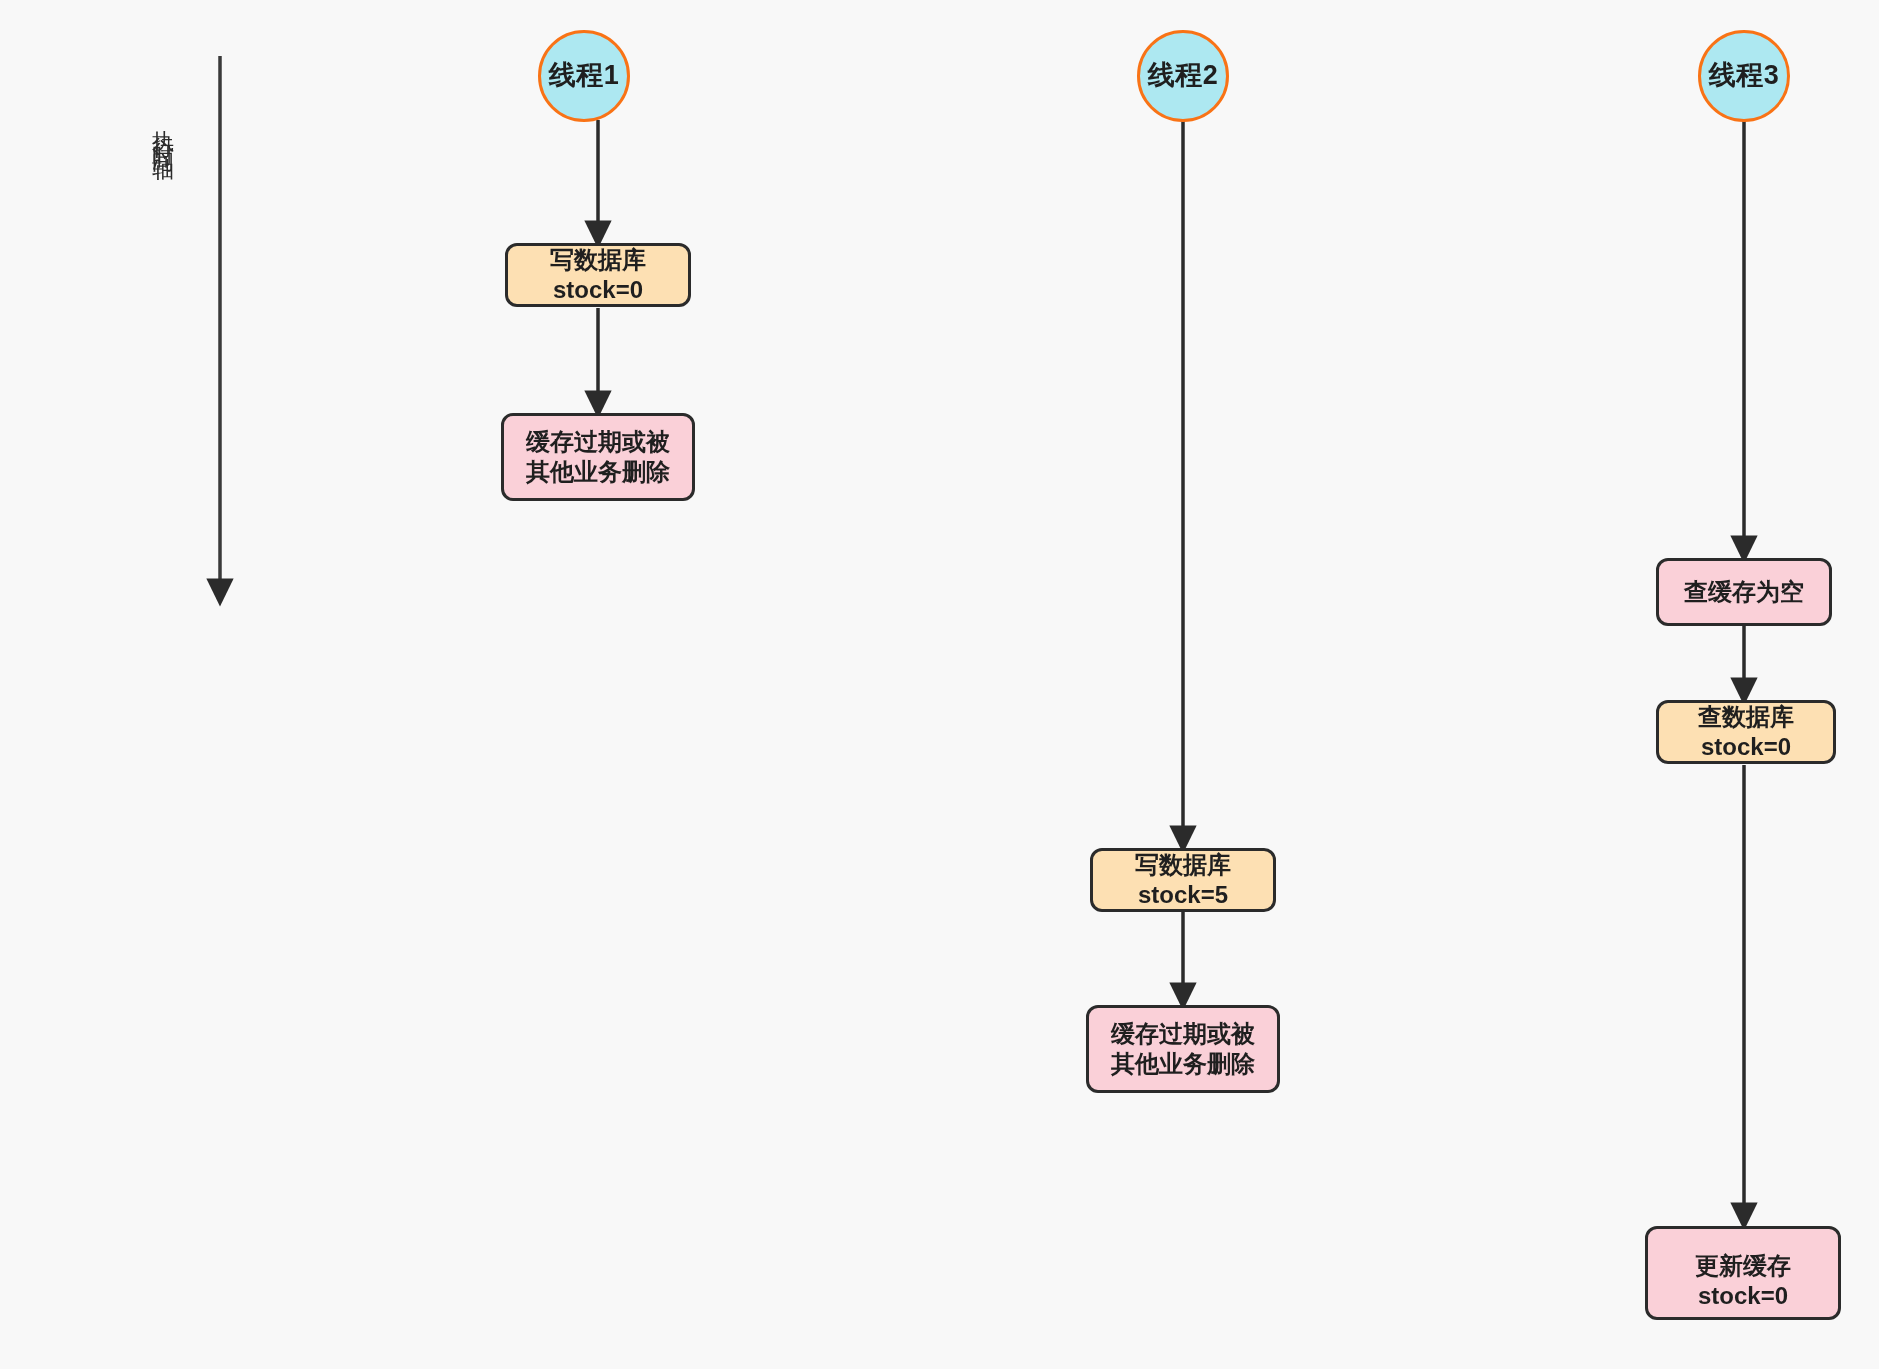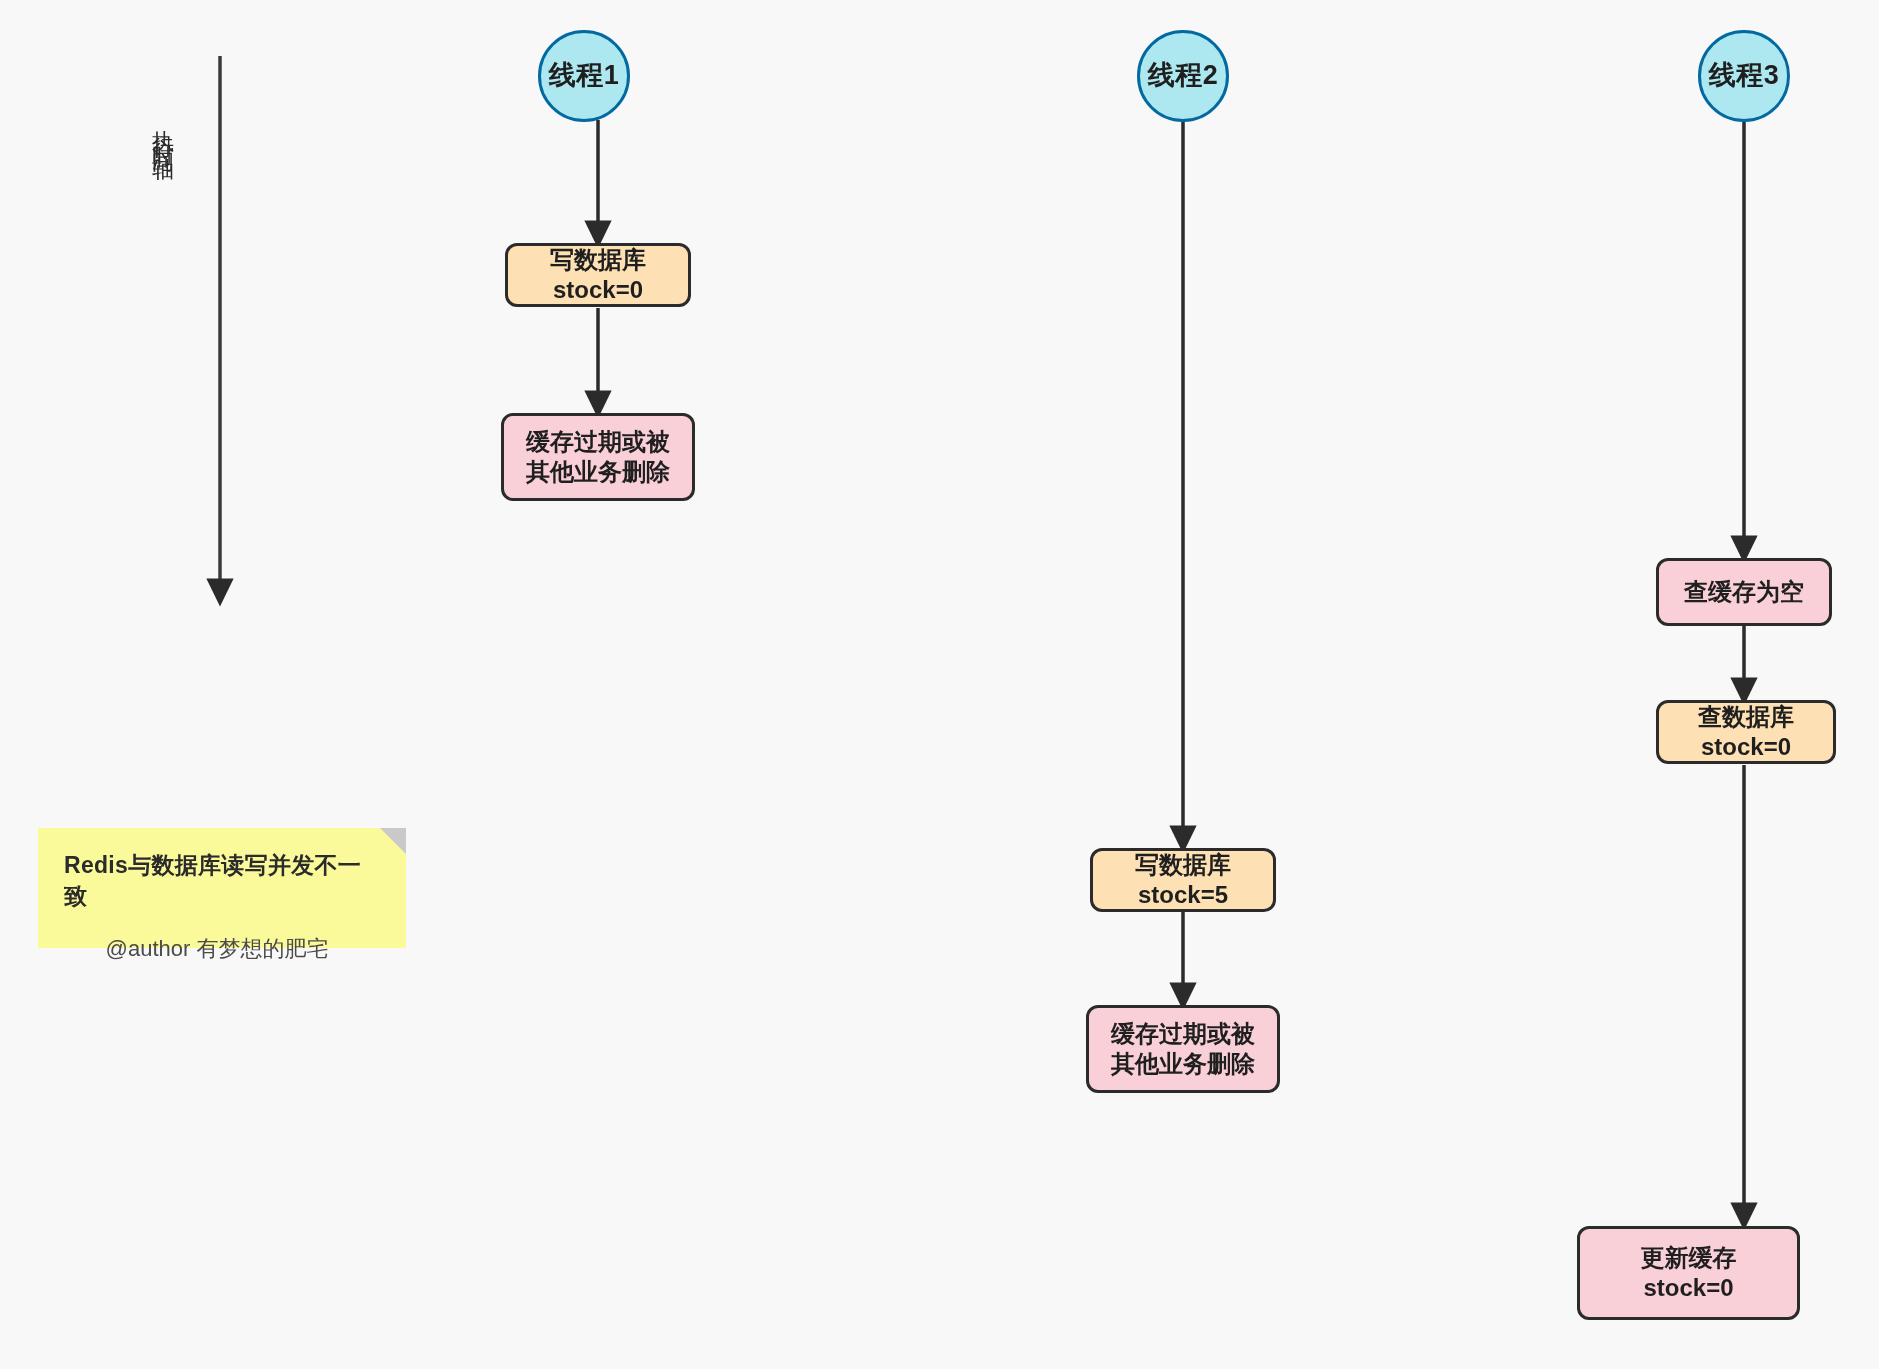--- a/index.html
+++ b/index.html
@@ -35,21 +35,21 @@
     align-items: center;
     justify-content: center;
     text-align: center;
     color: #1f1f1f;
     font-weight: bold;
     line-height: 1.25;
   }
   .circle-node {
     border-radius: 50%;
     background: #ade8f1;
-    border: 3px solid #0369a1;
+    border: 3px solid #f97316;
     font-size: 27px;
     letter-spacing: 0.5px;
   }
   .box-node {
     border-radius: 12px;
     border: 3px solid #2b2b2b;
     font-size: 24px;
     padding: 6px 10px;
   }
   .box-orange {
@@ -164,24 +164,19 @@
 
   <div class="node box-node box-pink" style="left:1656px; top:558px; width:176px; height:68px;">
     <span class="box-line">查缓存为空</span>
   </div>
 
   <div class="node box-node box-orange" style="left:1656px; top:700px; width:180px; height:64px;">
     <span class="box-line">查数据库</span>
     <span class="box-line">stock=0</span>
   </div>
 
-  <div class="node box-node box-pink" style="left:1577px; top:1226px; width:223px; height:94px;">
+  <div class="node box-node box-pink" style="left:1645px; top:1226px; width:196px; height:94px;justify-content:flex-end;">
     <span class="box-line">更新缓存</span>
     <span class="box-line">stock=0</span>
   </div>
 
-  <div class="note" style="left:38px; top:828px; width:368px; height:120px;">
-    <div class="note-corner"></div>
-    <div class="note-title">Redis与数据库读写并发不一致</div>
-    <div class="note-author">@author 有梦想的肥宅</div>
-  </div>
 
 </div>
 
 </body></html>

